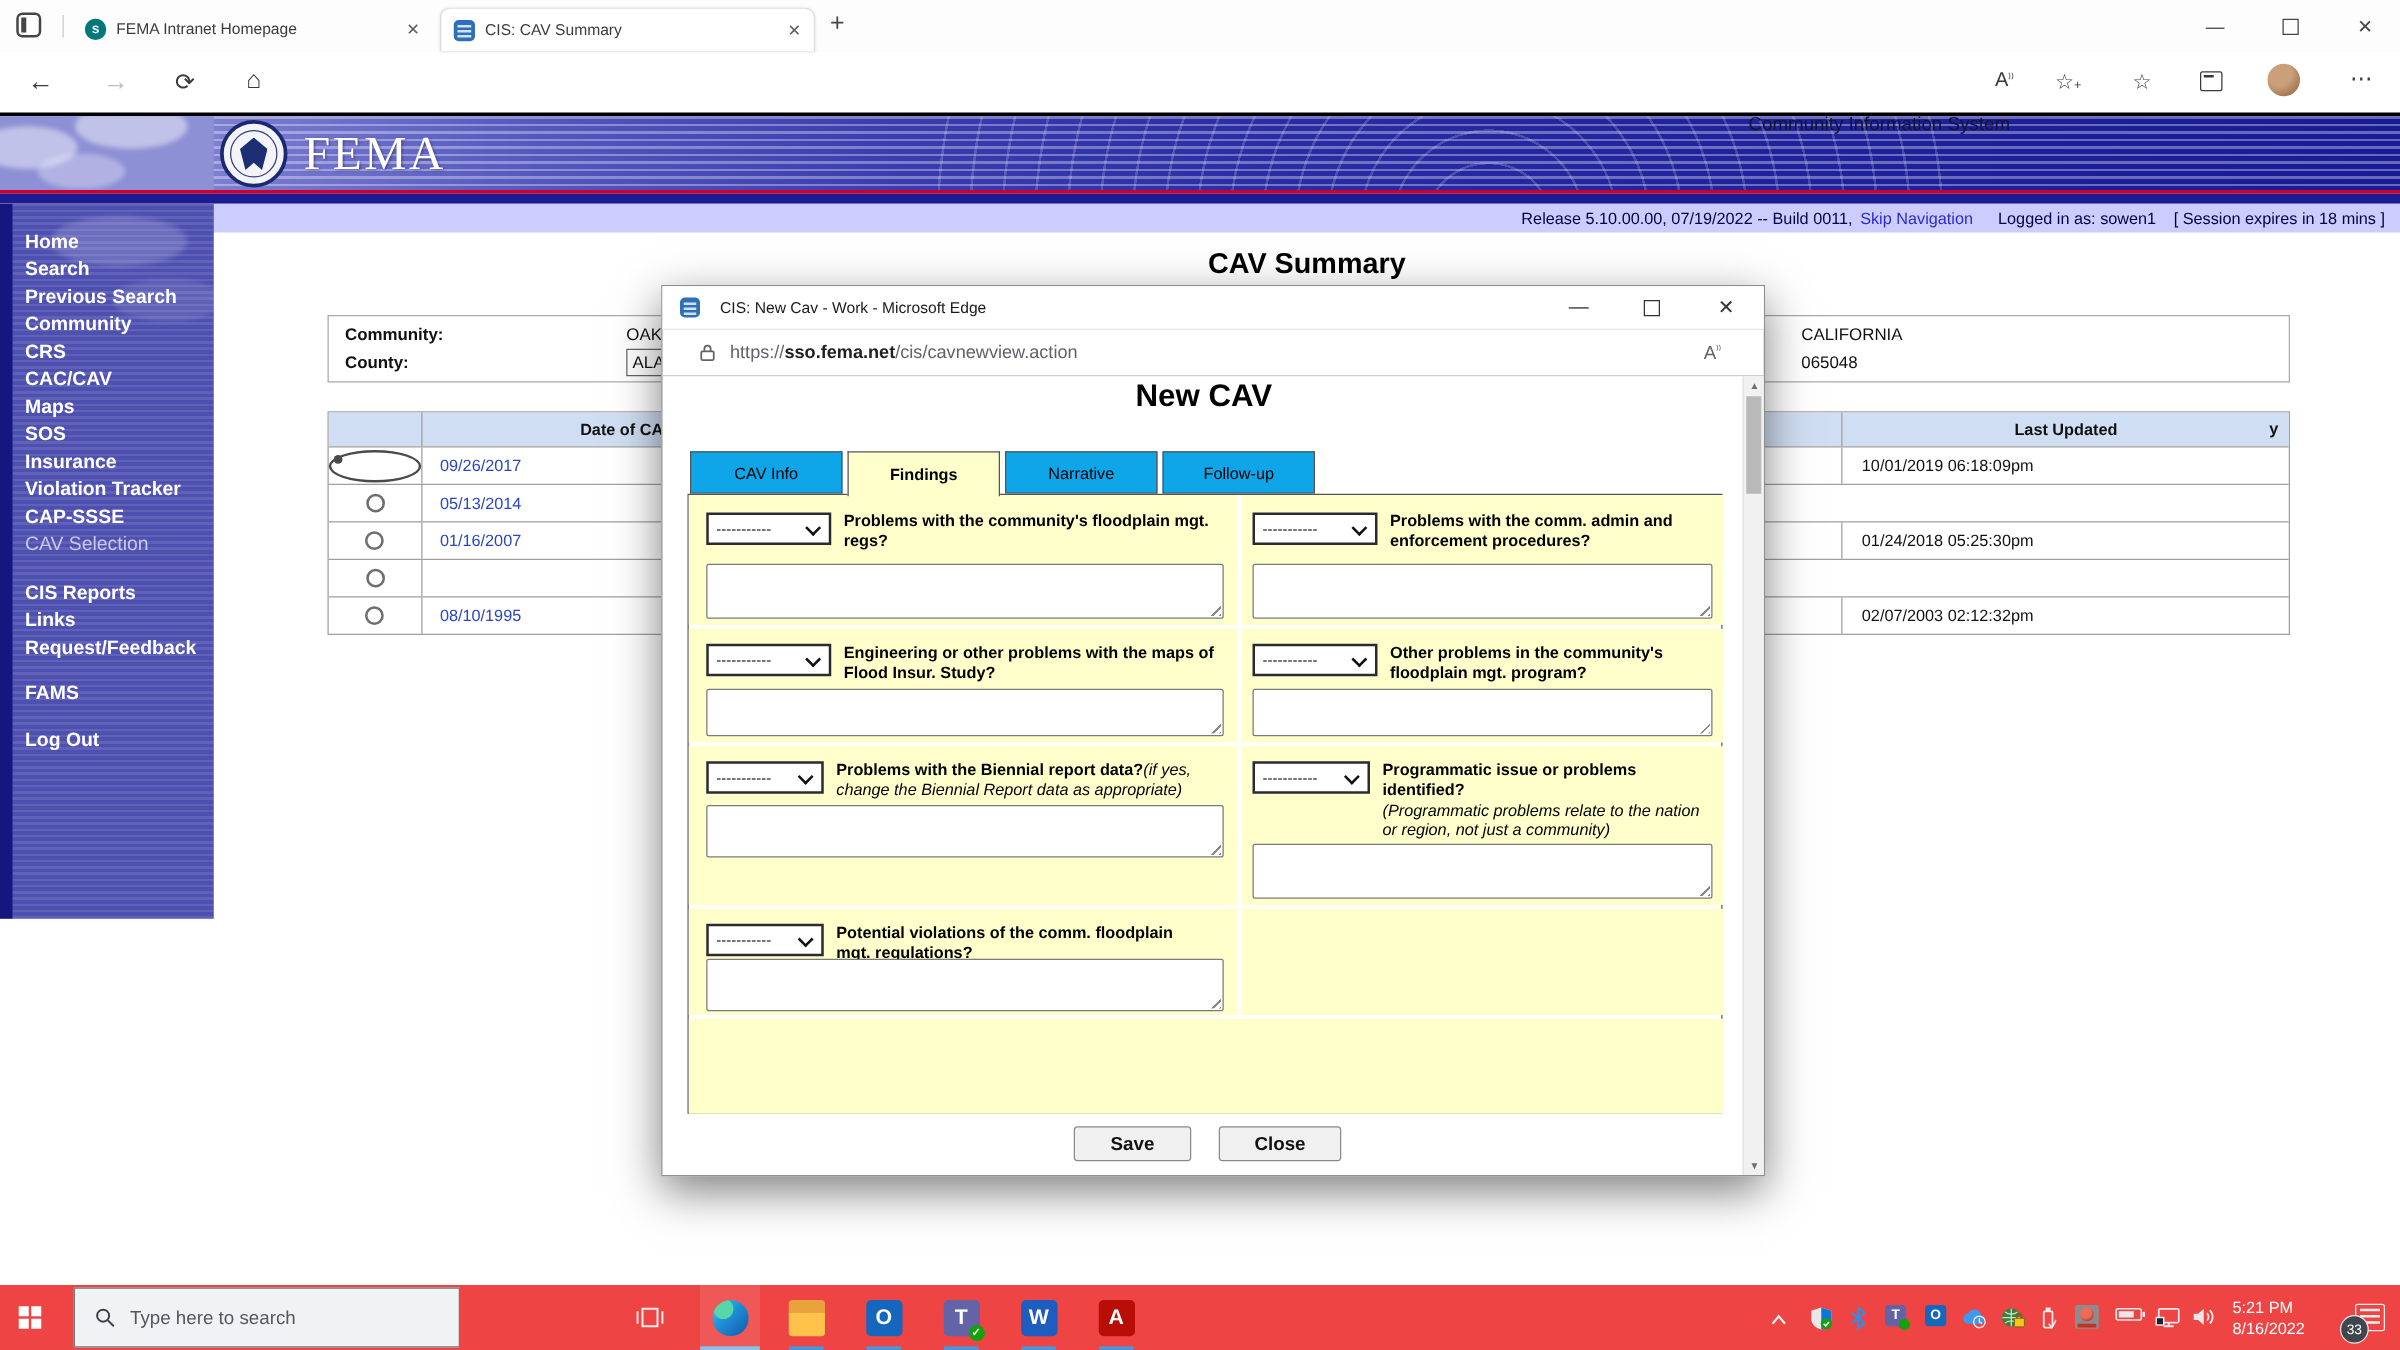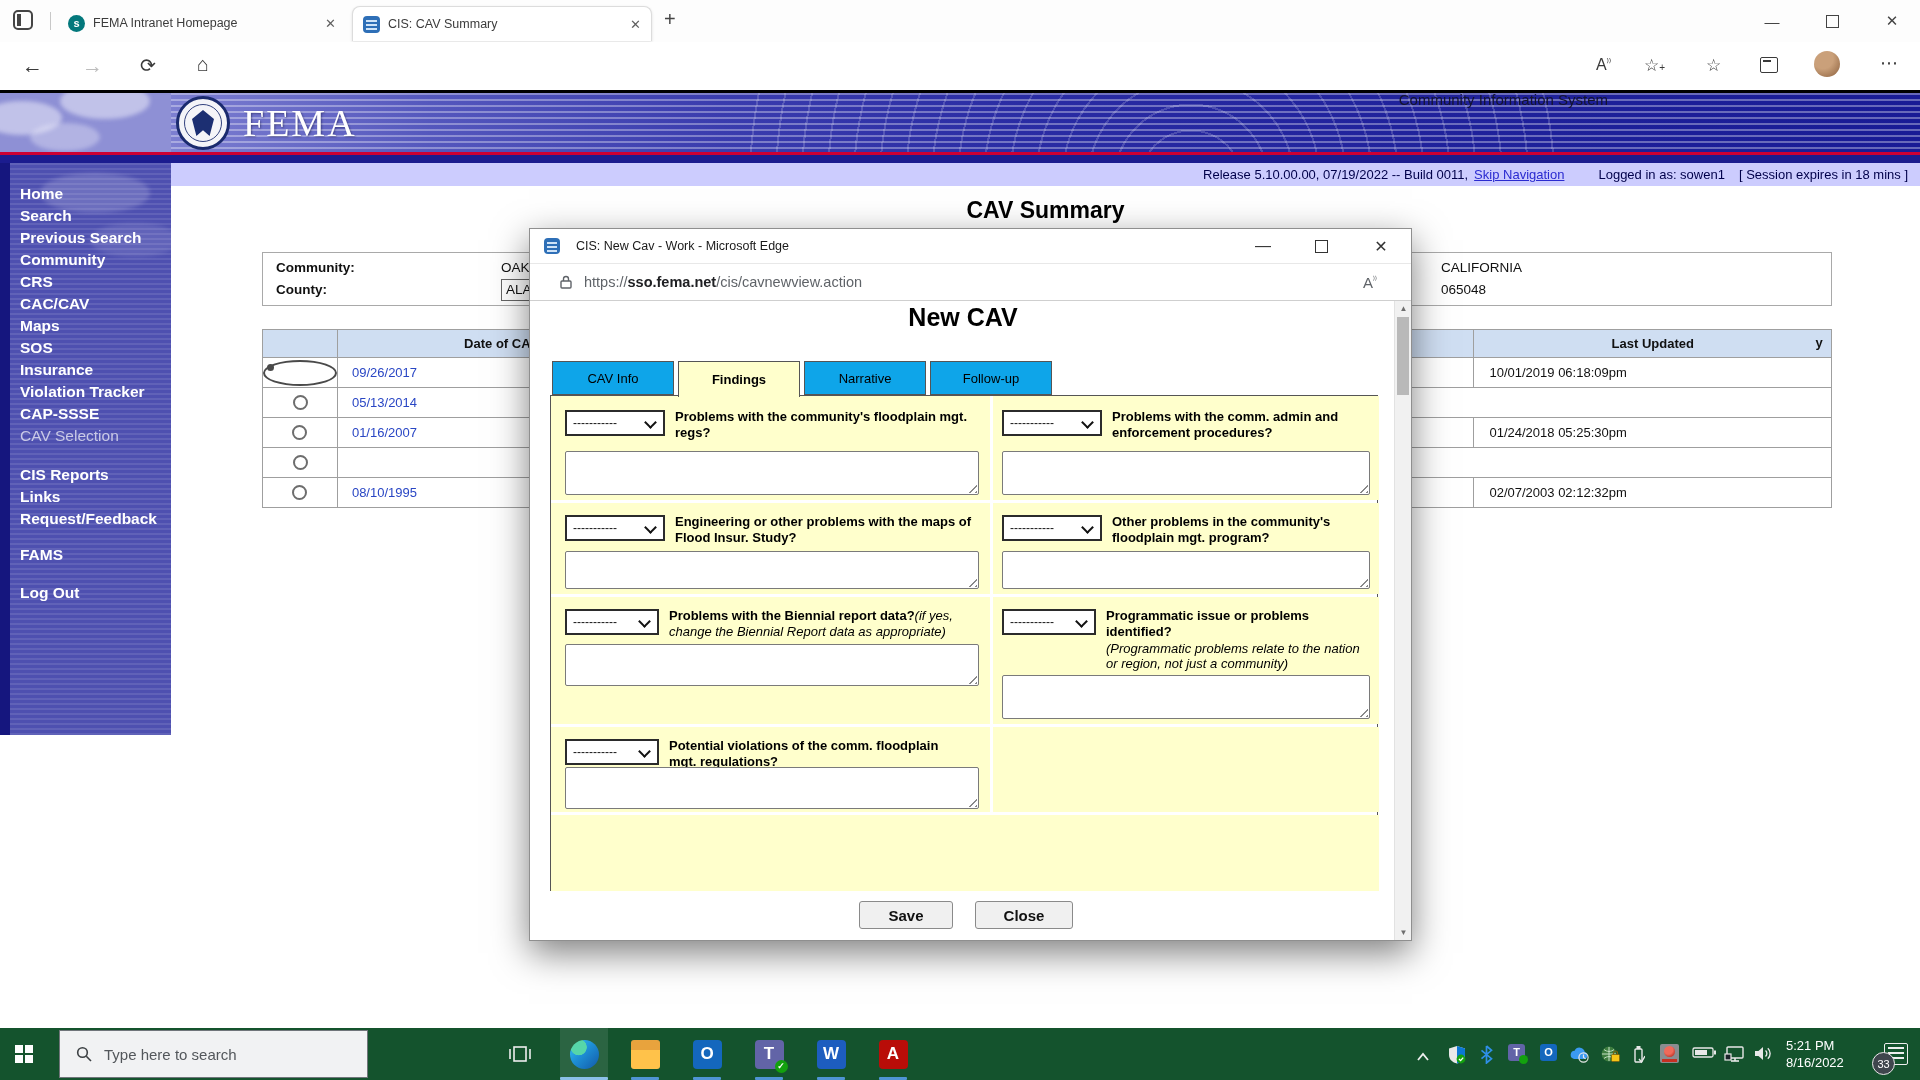--- a/index.html
+++ b/index.html
@@ -34,21 +34,21 @@
   #seal{left:176px;top:96px;width:54px;height:54px;border-radius:50%;background:#f4f4f8;border:3px solid #1a2a6e;box-sizing:border-box;}
   #seal:before{content:"";position:absolute;inset:5px;border-radius:50%;border:1px solid #33427f;}
   #seal:after{content:"";position:absolute;left:13px;top:11px;width:22px;height:26px;background:#1c2f72;
      clip-path:polygon(50% 0,100% 35%,80% 100%,50% 78%,20% 100%,0 35%);}
   #femaword{left:243px;top:101px;font-family:"Liberation Serif",serif;font-size:38px;color:#fff;letter-spacing:2px;text-shadow:1px 1px 2px rgba(0,0,30,.4);}
   #cistitle{top:91px;right:312px;font-size:15px;color:#14142e;}
   #redline{left:0;top:152px;width:1920px;height:3px;background:#cc0033;}
   #navyline{left:0;top:155px;width:1920px;height:8px;background:#1b1c8f;}
   #relbar{left:0;top:163px;width:1920px;height:23px;background:#ccccfe;font-size:13px;color:#00004a;
           display:flex;align-items:center;justify-content:flex-end;padding-right:12px;box-sizing:border-box;}
-  #relbar .lnk{color:#2a2ad0;margin:0 20px 0 6px;text-decoration:underline;}
+  #relbar .lnk{color:#2a2ad0;margin:0 6px 0 6px;}
   #relbar .sp{margin-left:14px;}
   
   #sidebar{left:0;top:163px;width:171px;height:572px;background:#4e50b0;overflow:hidden;}
   #sidebar .stripes{position:absolute;inset:0;background:repeating-linear-gradient(180deg,rgba(255,255,255,.10) 0 2px,rgba(255,255,255,0) 2px 5px);}
   #sidebar .edge{position:absolute;left:0;top:0;width:10px;height:100%;background:#15167e;}
   #navlist{position:absolute;left:20px;top:20px;width:150px;}
   .nav-item{display:block;color:#fff;font-weight:bold;font-size:15.5px;line-height:22px;white-space:nowrap;cursor:pointer;}
   .nav-item.muted{color:#c9c9e6;font-weight:normal;}
   .g1{margin-top:17px;} .g2{margin-top:14px;} .g3{margin-top:16px;}
   
@@ -95,21 +95,21 @@
   .qnote{font-weight:normal;font-style:italic;}
   .noteblk{position:absolute;font-size:13px;font-style:italic;color:#000;line-height:15px;}
   .tawrap{position:absolute;}
   .tawrap textarea{width:100%;height:100%;box-sizing:border-box;border:1px solid #7a7a7a;border-radius:2px;resize:none;background:#fff;font-family:"Liberation Sans",sans-serif;}
   .grip{position:absolute;right:2px;bottom:2px;width:10px;height:10px;
         background:repeating-linear-gradient(315deg,#8a8a8a 0 1.5px,transparent 1.5px 4.5px);
         clip-path:polygon(100% 0,100% 100%,0 100%);}
   .pbtn{position:absolute;top:672px;height:28px;background:#f0f0f0;border:1px solid #8a8a8a;border-radius:3px;
         font-size:15px;font-weight:bold;color:#111;display:flex;align-items:center;justify-content:center;cursor:pointer;box-sizing:border-box;}
   
-  #taskbar{left:0;top:1028px;width:1920px;height:52px;background:#14532d;z-index:60;}
+  #taskbar{left:0;top:1028px;width:1920px;height:52px;background:#ef4444;z-index:60;}
   .wsq{position:absolute;width:8px;height:8px;background:#fdfdfd;}
   #tsearch{position:absolute;left:59px;top:2px;width:309px;height:48px;background:#f1f2f3;border:1px solid #70757a;
            box-sizing:border-box;display:flex;align-items:center;}
   #tsearch input{border:none;outline:none;background:transparent;font-size:15px;color:#3c4043;
                  font-family:"Liberation Sans",sans-serif;width:220px;}
   #tsearch input::placeholder{color:#53575b;}
   .appslot{position:absolute;top:0;width:48px;height:52px;display:flex;align-items:center;justify-content:center;}
   .underl{position:absolute;bottom:0;height:3px;background:#4f94d4;border-radius:1px;}
   .appico{width:29px;height:29px;border-radius:4px;display:flex;align-items:center;justify-content:center;
           color:#fff;font-weight:bold;font-size:17px;}

